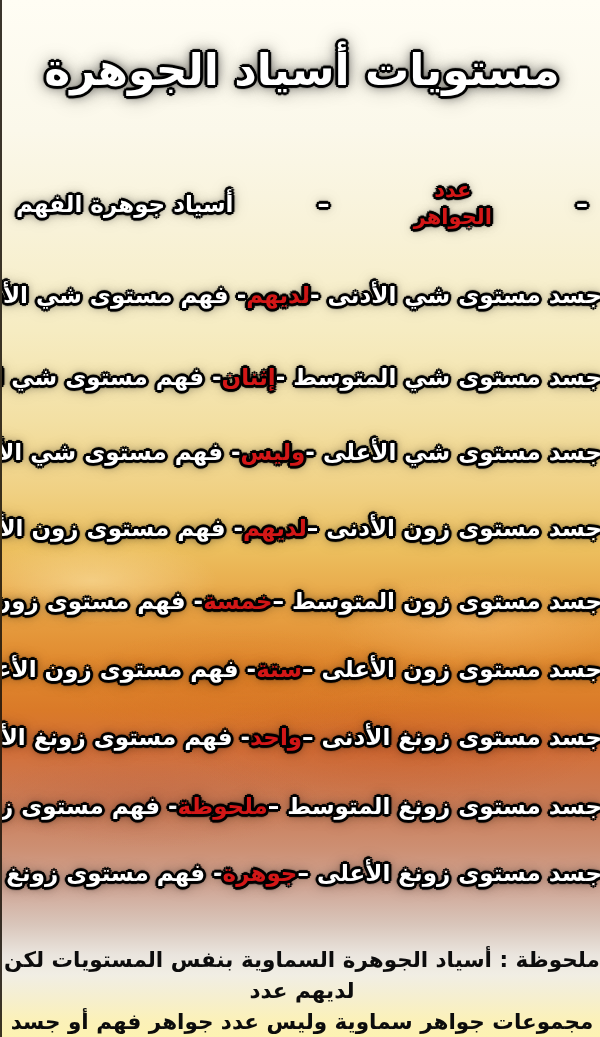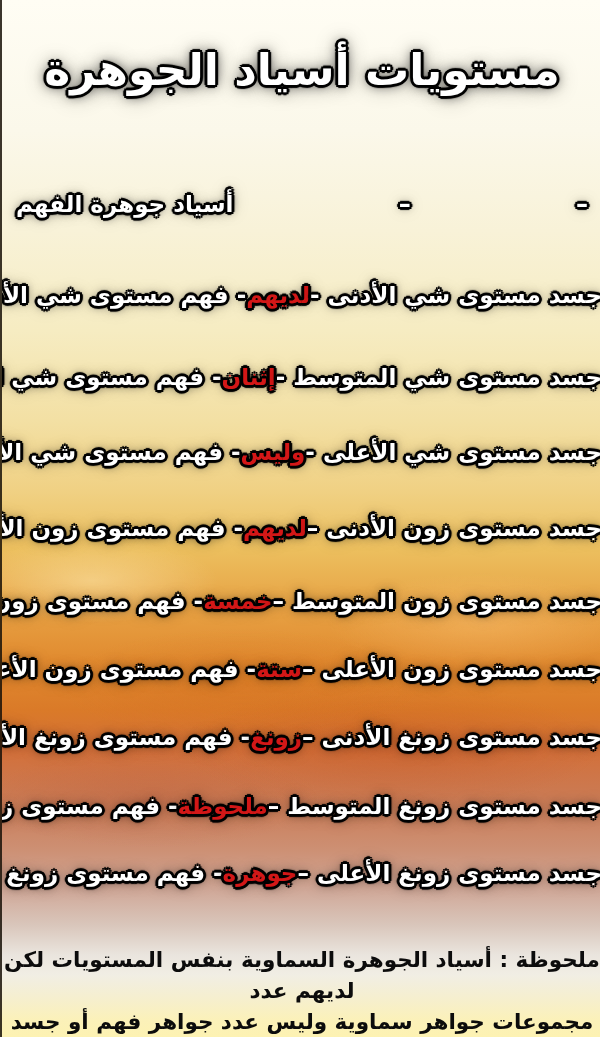--- a/index.html
+++ b/index.html
@@ -89,37 +89,41 @@
 </style>
 </head>
 <body>
 
 <div class="page" dir="rtl">
 
   <div class="title outlined">مستويات أسياد الجوهرة</div>
 
   <div class="header">
     <span class="dash outlined">–</span>
+    <div class="count outlined red">
+      <div>عدد</div>
+      <div>الجواهر</div>
+    </div>
     <span class="dash outlined">–</span>
     <span class="hlabel outlined">أسياد جوهرة الفهم</span>
   </div>
 
   <div class="row r1 outlined"><span>جسد مستوى شي الأدنى -</span><span class="red">لديهم</span><span>- فهم مستوى شي الأدنى</span></div>
 
   <div class="row r2 outlined"><span>جسد مستوى شي المتوسط -</span><span class="red">إثنان</span><span>- فهم مستوى شي المتوسط</span></div>
 
   <div class="row r3 outlined"><span>جسد مستوى شي الأعلى -</span><span class="red">وليس</span><span>- فهم مستوى شي الأعلى</span></div>
 
   <div class="row r4 outlined"><span>جسد مستوى زون الأدنى –</span><span class="red">لديهم</span><span>- فهم مستوى زون الأدنى</span></div>
 
   <div class="row r5 outlined"><span>جسد مستوى زون المتوسط –</span><span class="red">خمسة</span><span>- فهم مستوى زون المتوسط</span></div>
 
   <div class="row r6 outlined"><span>جسد مستوى زون الأعلى –</span><span class="red">ستة</span><span>- فهم مستوى زون الأعلى</span></div>
 
-  <div class="row r7 outlined"><span>جسد مستوى زونغ الأدنى –</span><span class="red">زونغ</span><span>- فهم مستوى زونغ الأدنى</span></div>
+  <div class="row r7 outlined"><span>جسد مستوى زونغ الأدنى –</span><span class="red">واحد</span><span>- فهم مستوى زونغ الأدنى</span></div>
 
   <div class="row r8 outlined"><span>جسد مستوى زونغ المتوسط –</span><span class="red">ملحوظة</span><span>- فهم مستوى زونغ المتوسط</span></div>
 
   <div class="row r9 outlined"><span>جسد مستوى زونغ الأعلى –</span><span class="red">جوهرة</span><span>- فهم مستوى زونغ الأعلى</span></div>
 
   <div class="note">
     <div>ملحوظة : أسياد الجوهرة السماوية بنفس المستويات لكن لديهم عدد</div>
     <div>مجموعات جواهر سماوية وليس عدد جواهر فهم أو جسد فقط</div>
   </div>
 

